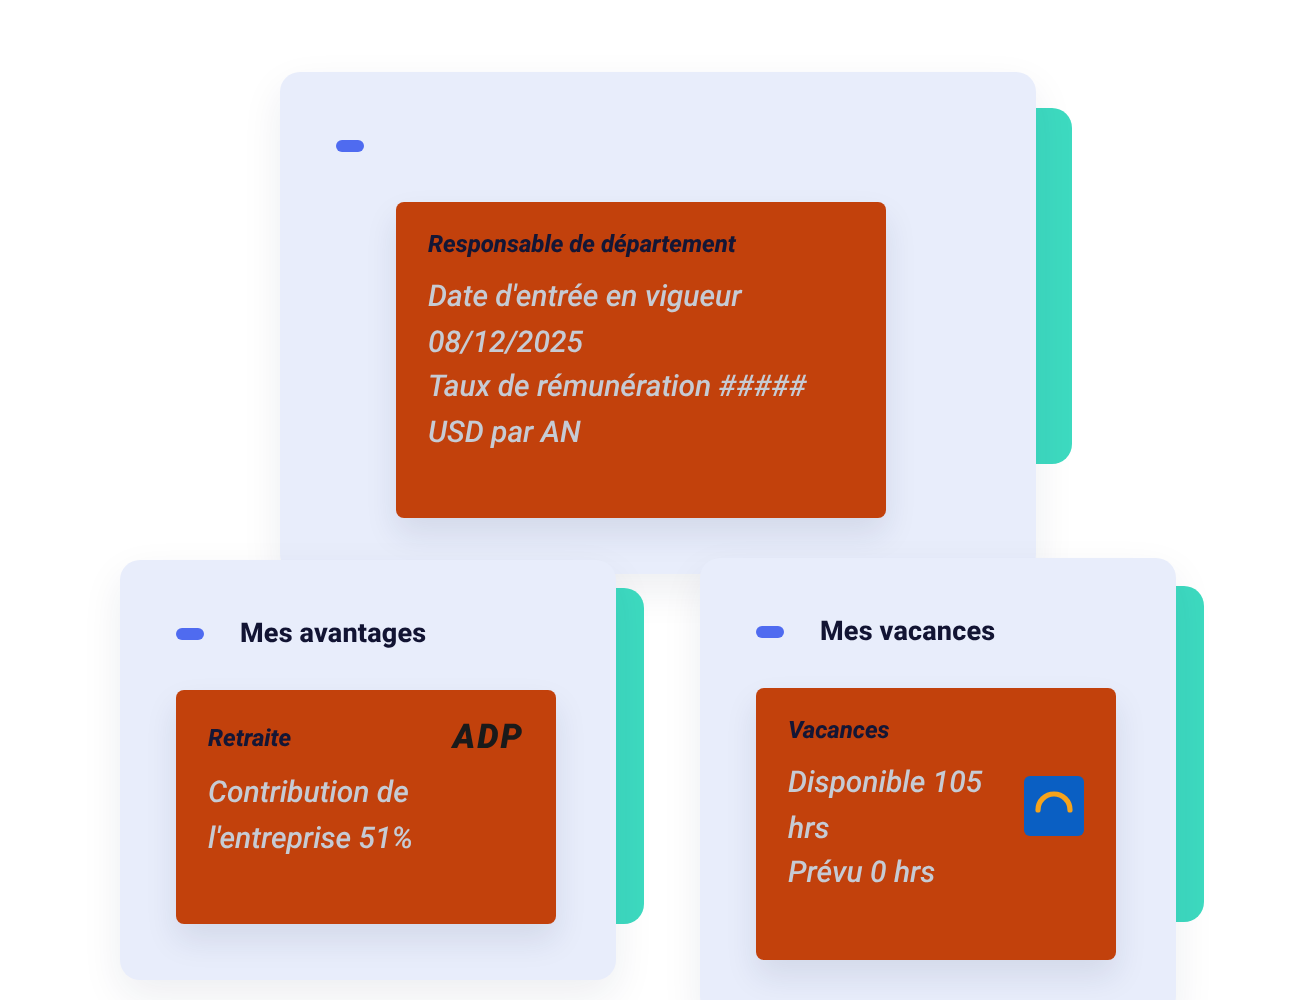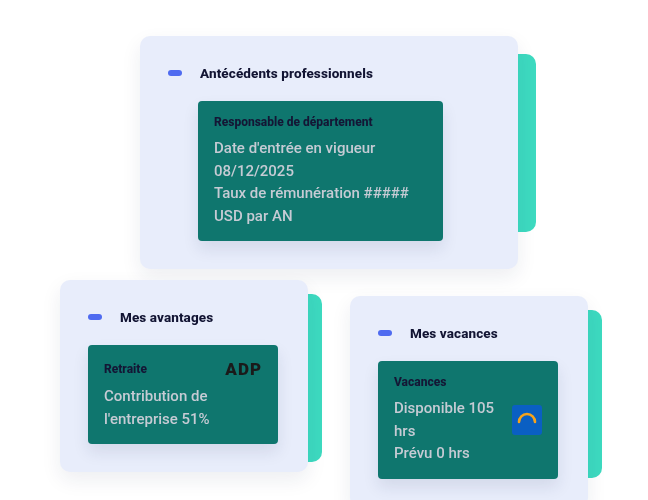--- a/index.html
+++ b/index.html
@@ -38,24 +38,25 @@
   .card-title {
     display: inline-block;
     vertical-align: middle;
     font-size: 13.5px;
     font-weight: 800;
     color: #121433;
     letter-spacing: 0.1px;
   }
   .inner {
     margin-top: 20px;
-    background: #0f766e;
+    background: #c2410c;
     border-radius: 4px;
-    padding: 14px 16px 14px 16px;
+    padding: 14px 16px 32px 16px;
     box-shadow: 0 8px 16px rgba(30,40,80,0.10);
+    font-style: italic;
   }
   .inner-title {
     font-size: 12px;
     font-weight: 800;
     color: #141635;
     margin-bottom: 8px;
   }
   .inner-line {
     font-size: 15px;
     color: #c6cbd4;
@@ -83,34 +84,33 @@
   #wrap1 { left:140px; top:36px; width:378px; height:178px; }
   #wrap1 .shadow { left:18px; top:18px; width:378px; height:178px; }
   #wrap1 .card { width:378px; min-height:178px; }
   #wrap1 .inner { margin-left:30px; width:245px; }
 
   #wrap2 { left:60px; top:280px; width:248px; height:168px; }
   #wrap2 .shadow { left:14px; top:14px; width:248px; height:168px; }
   #wrap2 .card { width:248px; min-height:168px; }
   #wrap2 .inner { width:190px; }
 
-  #wrap3 { left:350px; top:296px; width:238px; height:168px; }
+  #wrap3 { left:350px; top:279px; width:238px; height:168px; }
   #wrap3 .shadow { left:14px; top:14px; width:238px; height:168px; }
   #wrap3 .card { width:238px; min-height:168px; }
   #wrap3 .inner { width:180px; }
 </style>
 </head>
 <body>
 
 <div class="card-wrap" id="wrap1">
   <div class="shadow"></div>
   <div class="card">
     <div>
       <span class="pill"></span>
-      <span class="card-title">Antécédents professionnels</span>
     </div>
     <div class="inner">
       <div class="inner-title">Responsable de département</div>
       <div class="inner-line">Date d'entrée en vigueur 08/12/2025</div>
       <div class="inner-line">Taux de rémunération ##### USD par AN</div>
     </div>
   </div>
 </div>
 
 <div class="card-wrap" id="wrap2">

